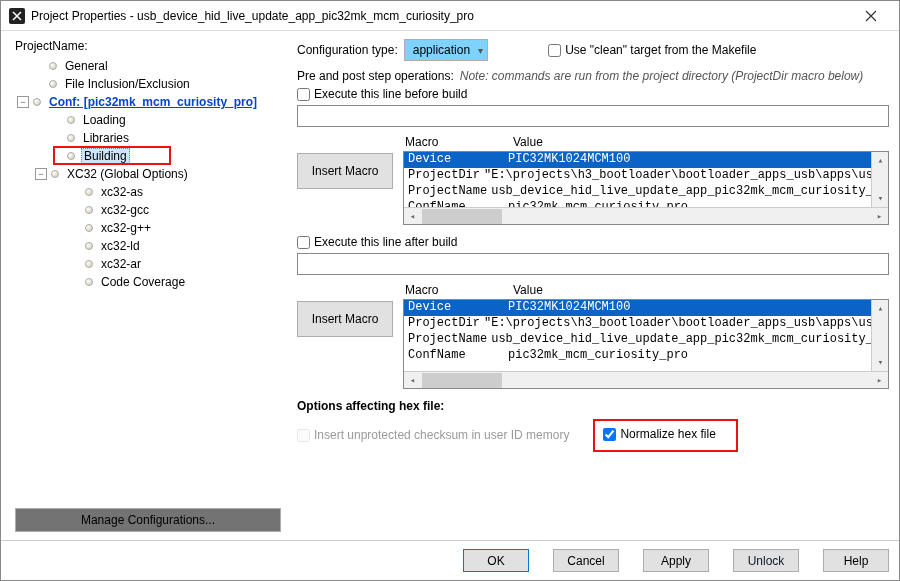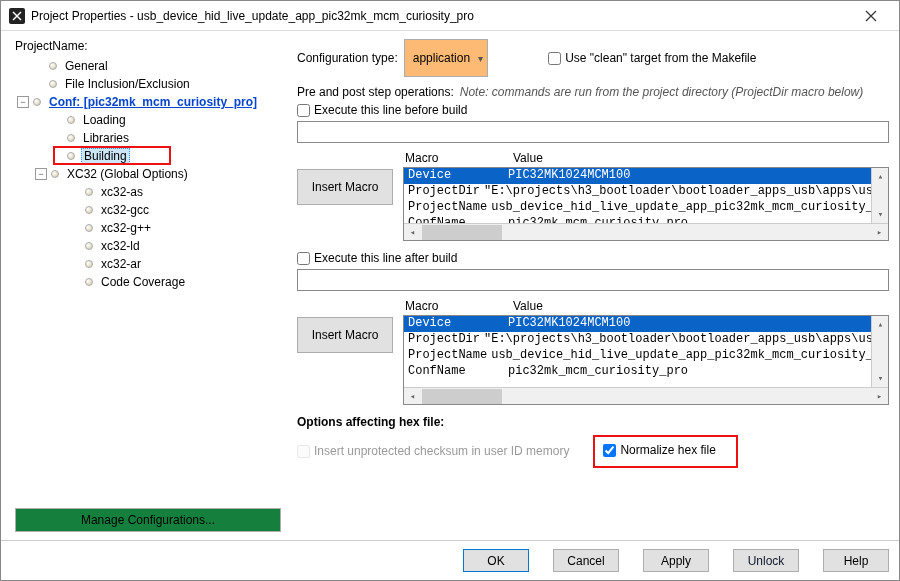--- a/index.html
+++ b/index.html
@@ -102,38 +102,38 @@
   height: 19px;
   pointer-events: none;
 }
 .tree .ind1 { padding-left: 18px; }
 .tree .ind2 { padding-left: 36px; }
 .tree .ind3 { padding-left: 54px; }
 .manage-btn {
   height: 24px;
   margin-top: 6px;
   border: 1px solid #adadad;
-  background: #15803d;
+  background: #737373;
   cursor: pointer;
   font-size: 12px;
 }
 .right-pane {
   flex: 1;
   padding: 8px 10px 0 6px;
   display: flex;
   flex-direction: column;
   min-width: 0;
 }
 .row { display: flex; align-items: center; margin-bottom: 8px; }
 .row .lbl { margin-right: 6px; }
 .combo {
   display: inline-flex; align-items: center;
   border: 1px solid #adadad;
-  background: #fdba74;
-  height: 38px;
+  background: #7dd3fc;
+  height: 22px;
   padding: 0 4px 0 8px;
   cursor: pointer;
   font-size: 12px;
 }
 .combo .chev { margin-left: 8px; font-size: 10px; color: #555; }
 .note { font-style: italic; color: #555; margin-left: 6px; }
 .chk { display: inline-flex; align-items: center; }
 .chk input { margin-right: 4px; width: 13px; height: 13px; }
 .textline {
   width: 100%;

